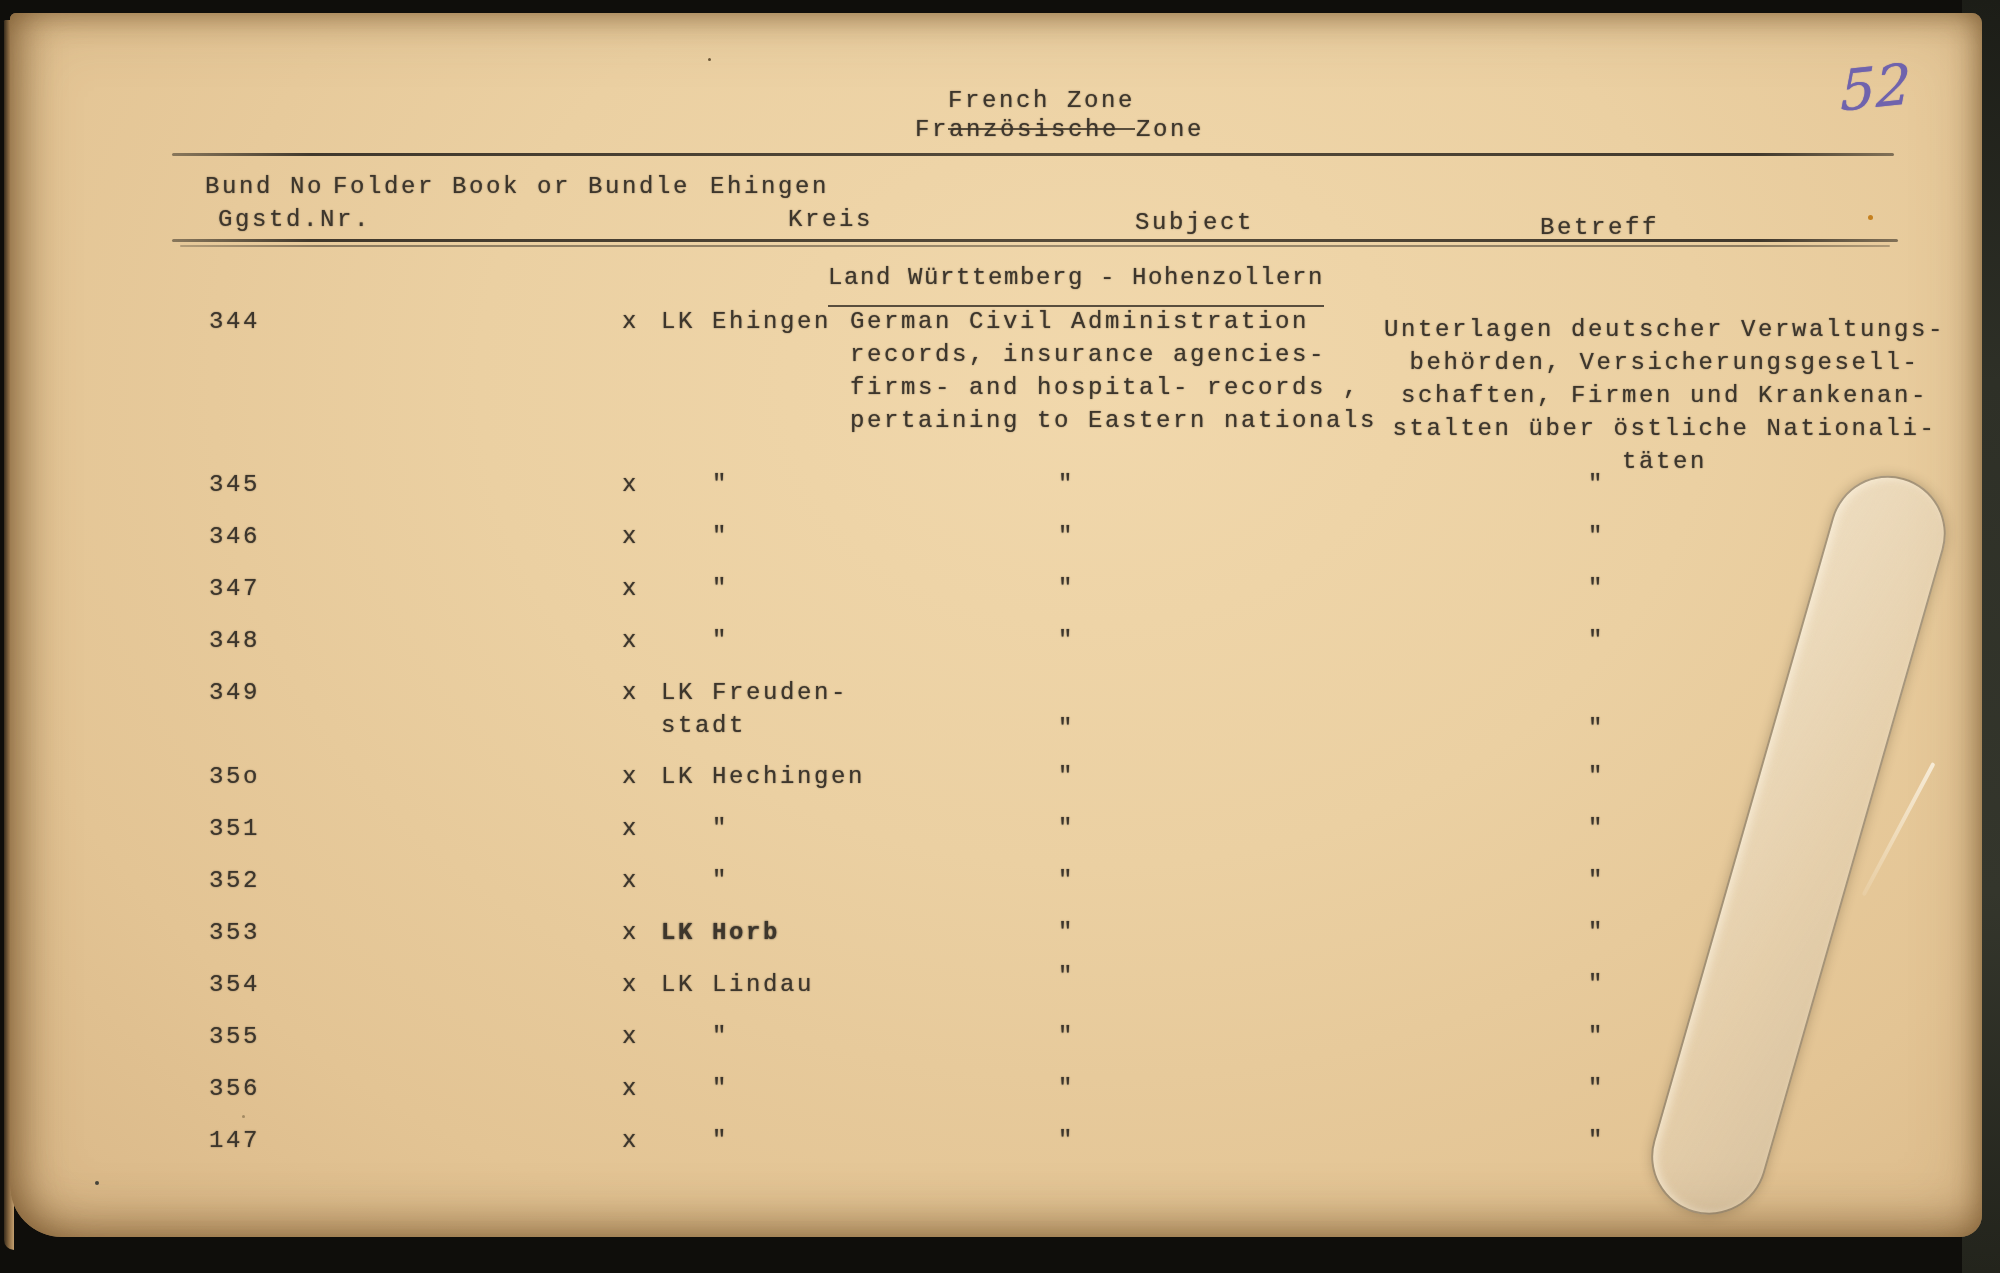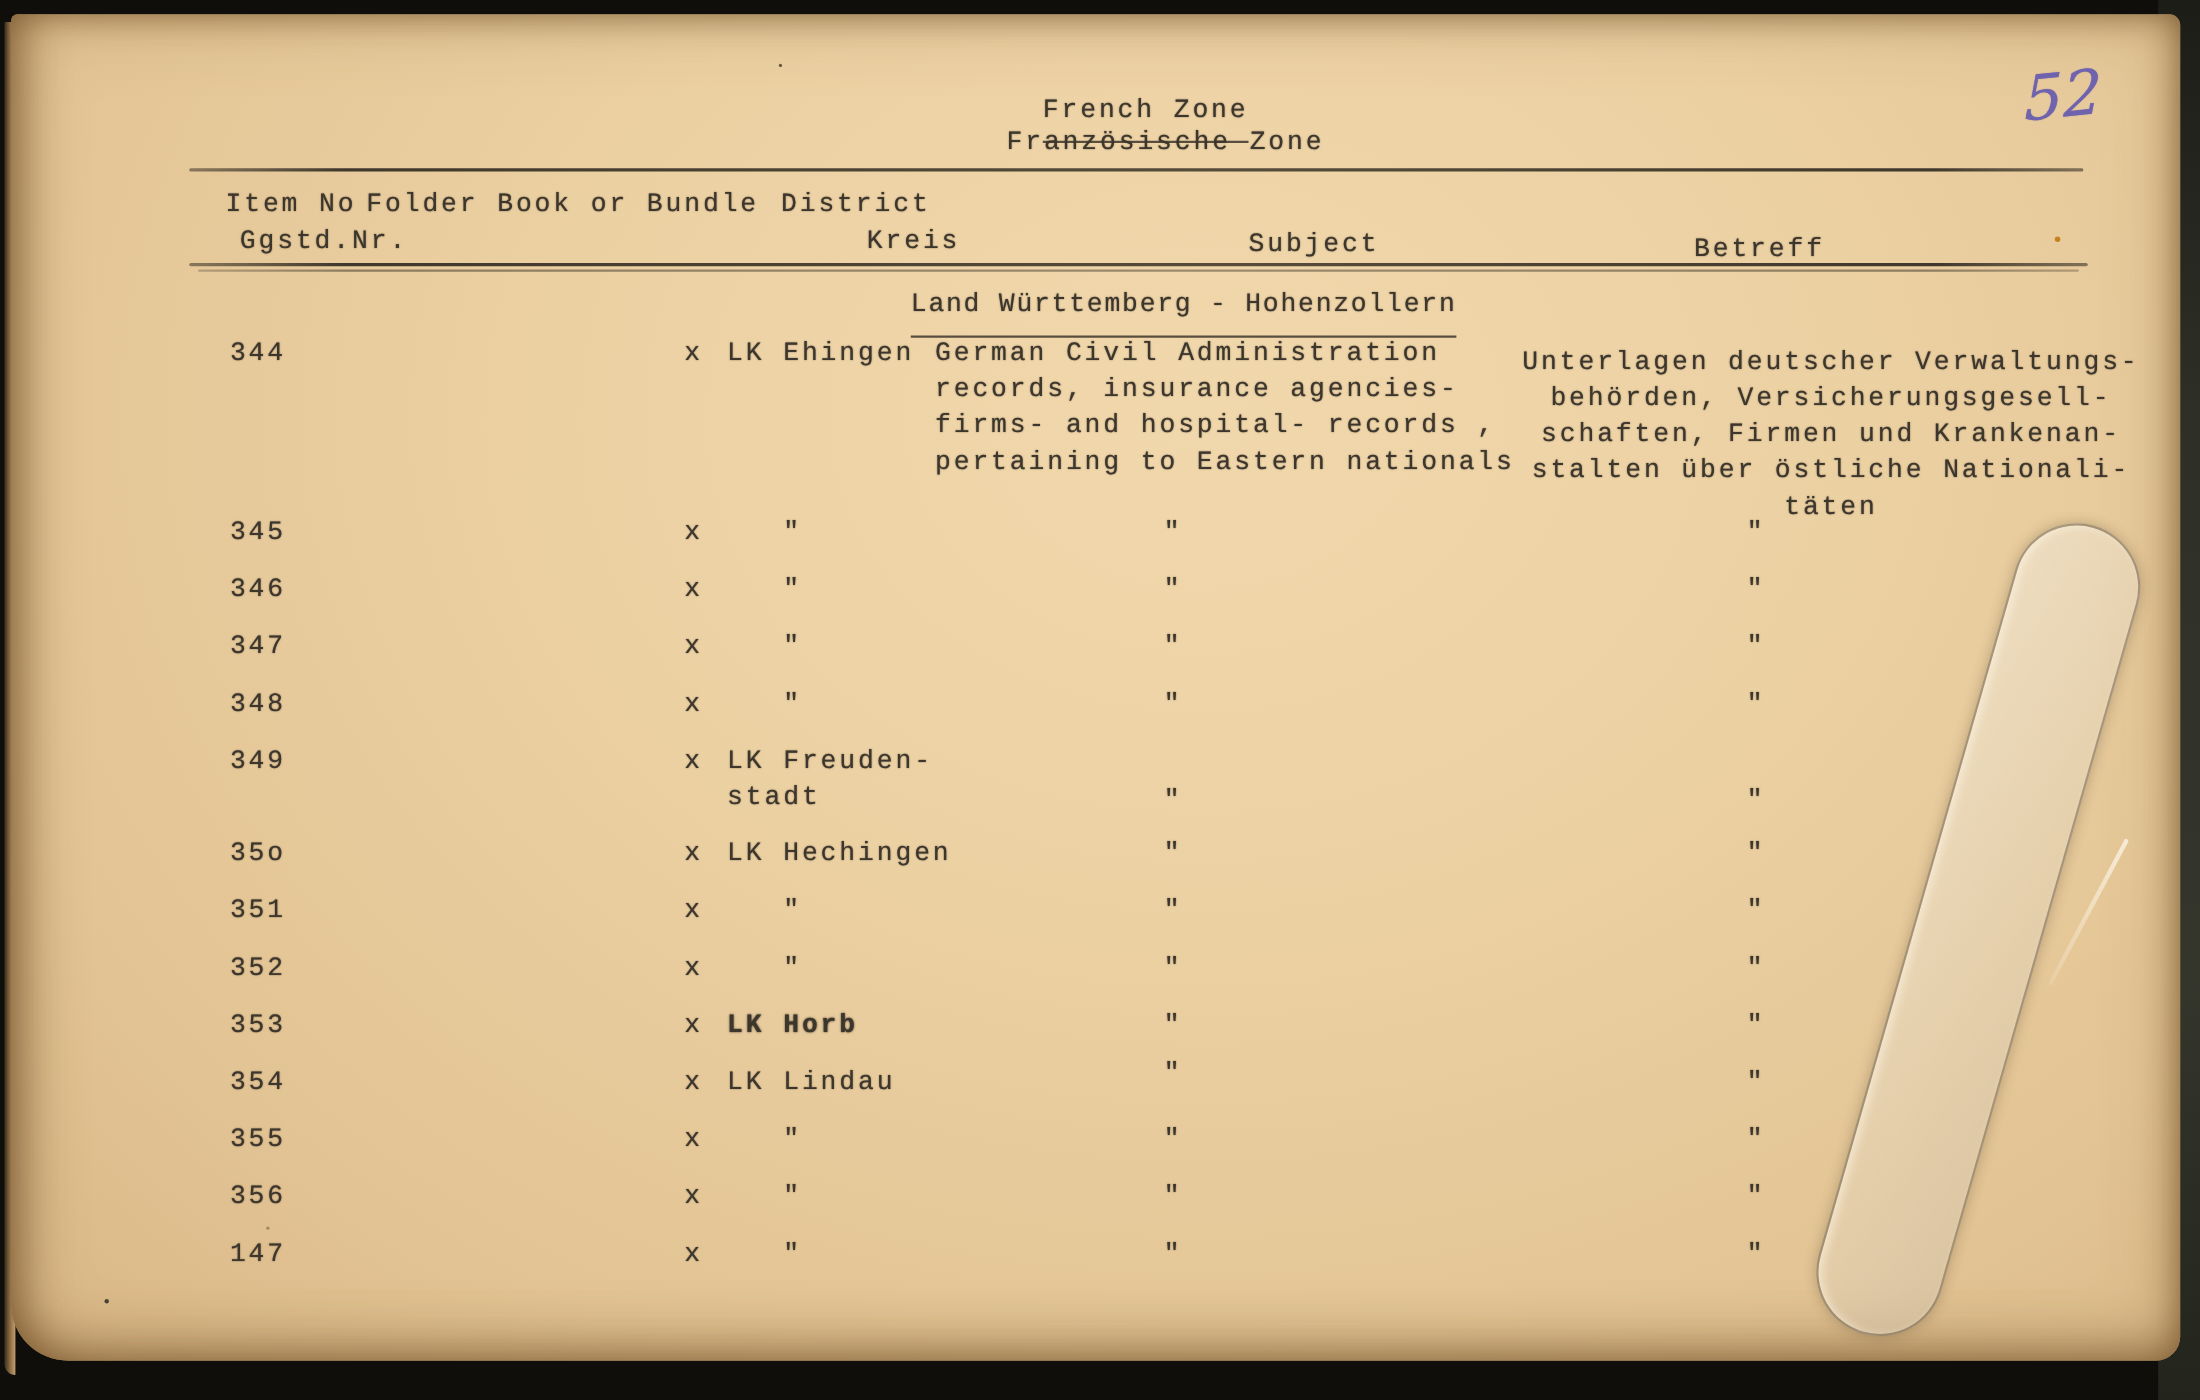--- a/index.html
+++ b/index.html
@@ -94,23 +94,23 @@
 
   <div class="page">
 
     <div class="pagenum">52</div>
 
     <span class="typed underline" style="left:938px;top:71px;">French Zone</span>
     <span class="typed" style="left:905px;top:100px;">Französische Zone</span>
 
     <div class="rule" style="left:162px;top:140px;width:1722px;"></div>
 
-    <span class="typed" style="left:195px;top:157px;">Item No</span>
+    <span class="typed" style="left:195px;top:157px;">Bund No</span>
     <span class="typed" style="left:307px;top:157px;margin-left:16px;">Folder Book or Bundle</span>
-    <span class="typed" style="left:700px;top:157px;">District</span>
+    <span class="typed" style="left:700px;top:157px;">Ehingen</span>
 
     <span class="typed" style="left:195px;top:190px;margin-left:13px;">Ggstd.Nr.</span>
     <span class="typed" style="left:778px;top:190px;">Kreis</span>
     <span class="typed" style="left:1125px;top:193px;">Subject</span>
     <span class="typed" style="left:1530px;top:198px;">Betreff</span>
 
     <div class="rule" style="left:162px;top:226px;width:1726px;"></div>
     <div class="rule echo" style="left:170px;top:232px;width:1710px;"></div>
 
     <span class="typed underline" style="left:818px;top:248px;letter-spacing:1.6px;">Land Württemberg - Hohenzollern</span>

